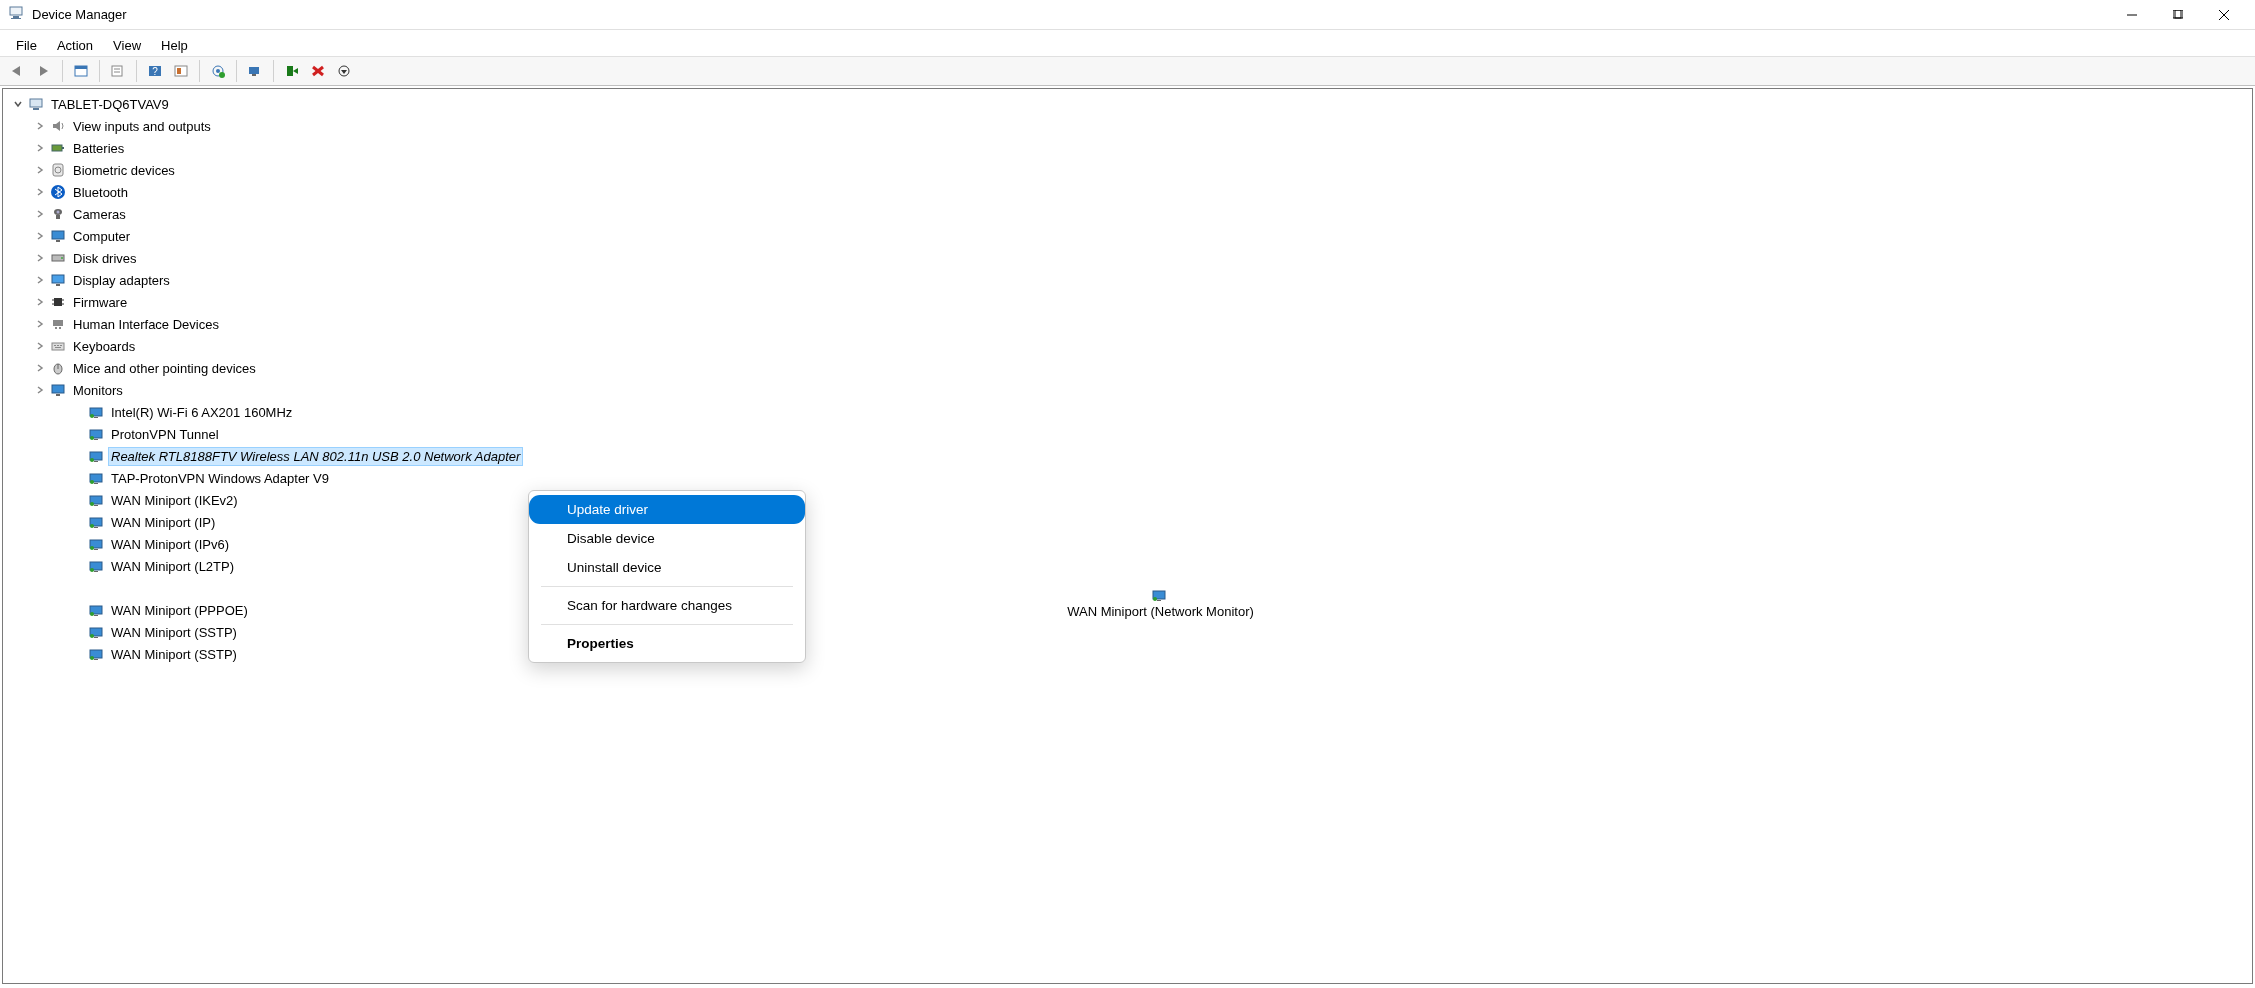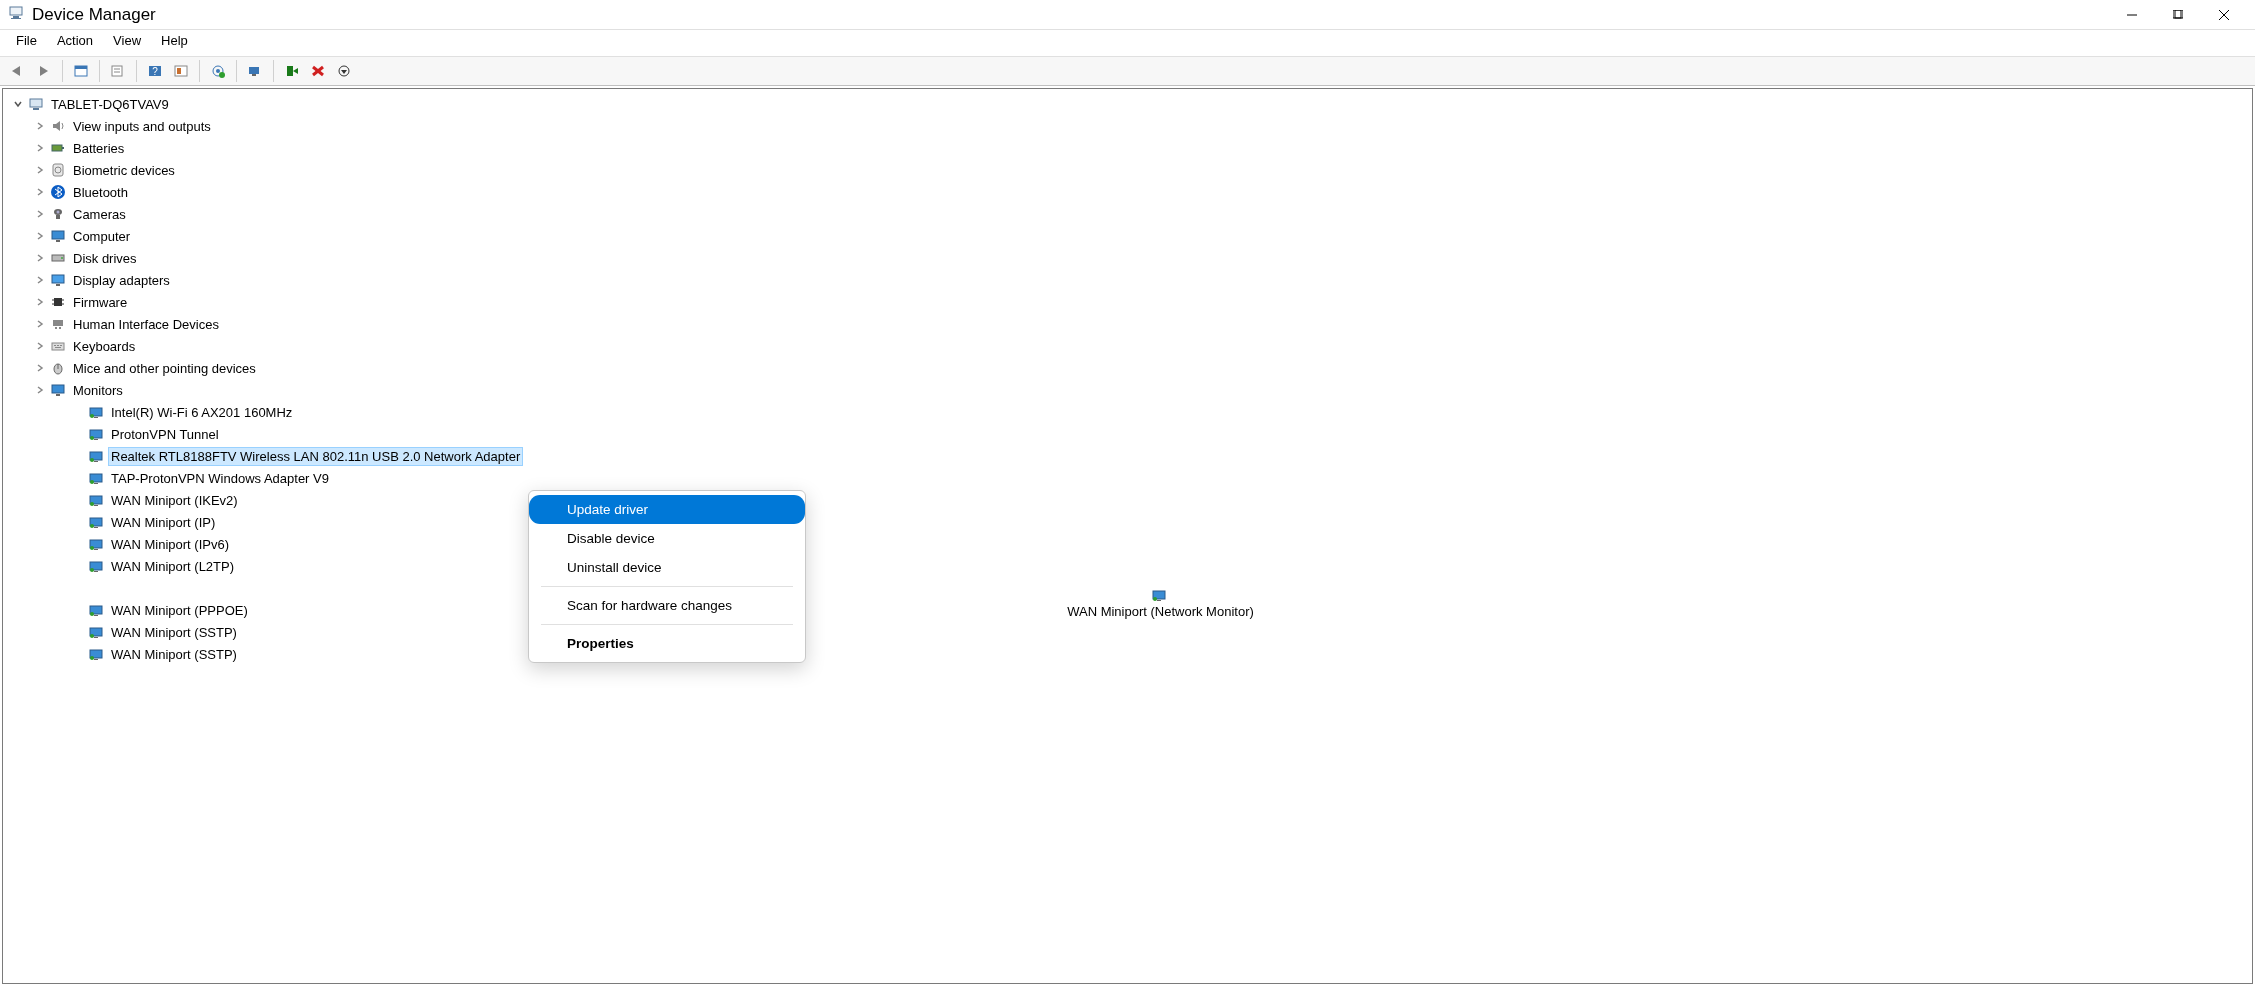--- a/index.html
+++ b/index.html
@@ -16,33 +16,33 @@
   
   .titlebar {
     display: flex;
     align-items: center;
     height: 30px;
     padding: 0 8px;
     background: #fff;
     border-bottom: 1px solid #e0e0e0;
   }
   .titlebar .app-icon { margin-right: 8px; }
-  .titlebar .title { flex: 0 0 auto; font-size: 17px; }
+  .titlebar .title { flex: 0 0 auto; font-size: 13px; }
   .titlebar .spacer { flex: 1 1 auto; }
   .window-controls { display: flex; gap: 0; }
   .window-controls .ctrl {
     width: 46px; height: 30px;
     display: flex; align-items: center; justify-content: center;
     cursor: default;
   }
   
   .menubar {
     display: flex;
     height: 26px;
-    align-items: flex-start;
+    align-items: flex-end;
     padding: 0 6px;
     background: #fff;
   }
   .menubar .menu-item { padding: 3px 10px; cursor: default; }
   
   .toolbar {
     display: flex;
     align-items: center;
     height: 30px;
     padding: 2px 6px;
@@ -78,21 +78,21 @@
   .node .arrow {
     width: 14px; height: 14px;
     display: flex; align-items: center; justify-content: center;
     margin: 0 2px;
     color: #555;
     font-size: 10px;
     cursor: default;
   }
   .node .icon { width: 18px; display: flex; align-items: center; justify-content: center; margin-right: 4px; }
   .node .label { padding: 1px 2px; }
-  .node.selected .label { background: #cce8ff; outline: 1px solid #99d1ff; }
+  .node.selected .label { background: #cce8ff; outline: 1px solid #99d1ff; font-style: italic; }
   .node .arrow.blank { visibility: hidden; }
   
   .context-menu {
     position: absolute;
     background: #fff;
     border: 1px solid #c8c8c8;
     border-radius: 6px;
     box-shadow: 0 6px 20px rgba(0,0,0,0.18);
     padding: 4px 0;
     width: 278px;

